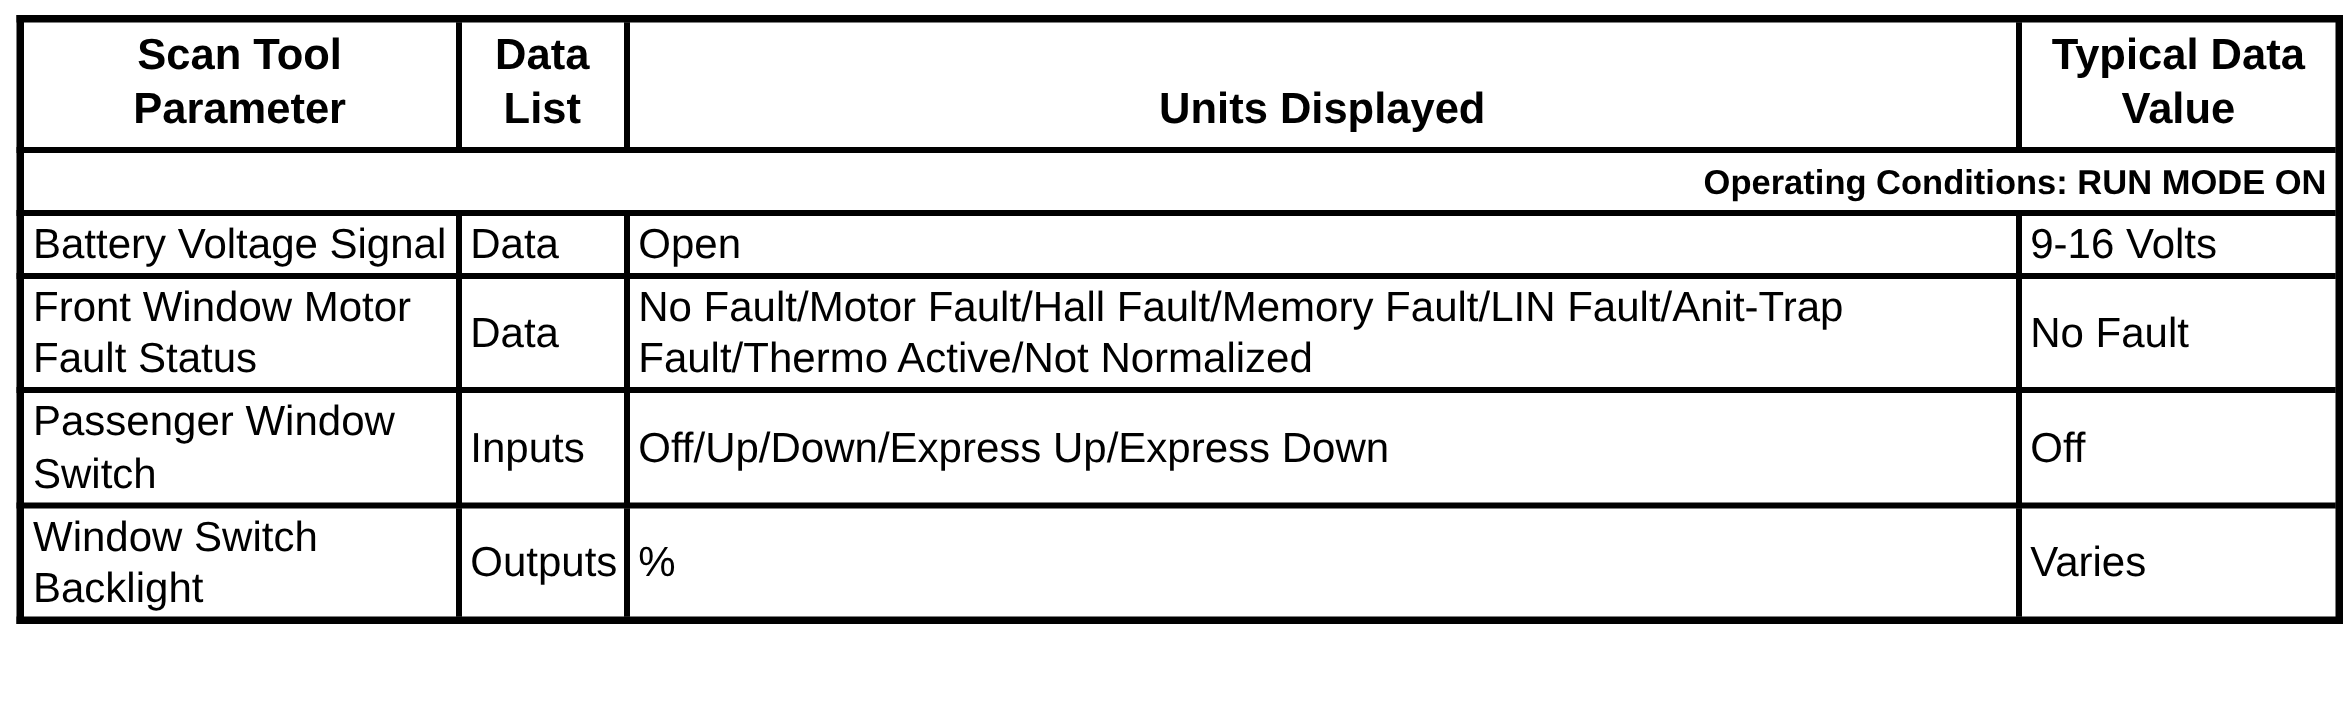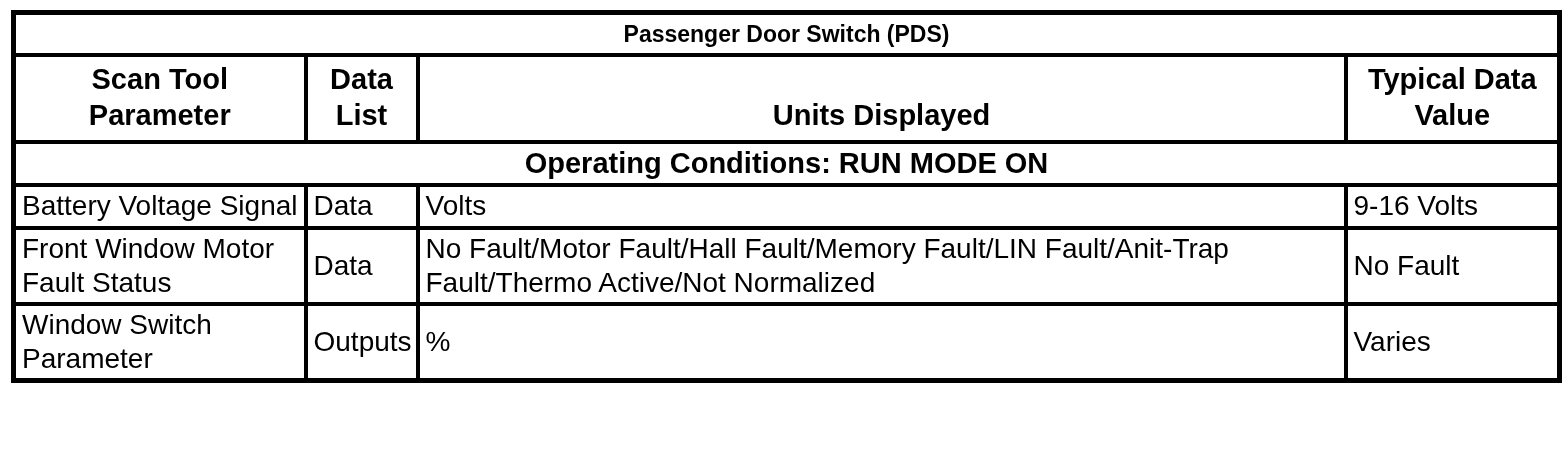--- a/index.html
+++ b/index.html
@@ -42,22 +42,22 @@
   .header-row th {
     font-weight: bold;
     font-size: 29px;
     text-align: center;
     vertical-align: bottom;
     height: 74px;
     padding-bottom: 7px;
   }
   .section-row td {
     font-weight: bold;
-    font-size: 29px;
-    text-align: center;
+    font-size: 23px;
+    text-align: right;
     height: 34px;
     vertical-align: middle;
   }
   .data-row td {
     vertical-align: middle;
   }
   .data-row .param-cell {
     text-align: left;
   }
   .data-row .center-cell {
@@ -73,52 +73,55 @@
 <div class="page">
   <table class="scan-table">
     <colgroup>
       <col style="width:292px">
       <col style="width:112px">
       <col style="width:928px">
       <col style="width:214px">
     </colgroup>
 
     <tbody>
-        <tr>
-      <td class="title-cell" colspan="4">Passenger Door Switch (PDS)</td>
-    </tr>
 
     <tr class="header-row">
       <th>Scan Tool Parameter</th>
       <th>Data List</th>
       <th>Units Displayed</th>
       <th>Typical Data Value</th>
     </tr>
 
     <tr class="section-row">
       <td colspan="4">Operating Conditions: RUN MODE ON</td>
     </tr>
 
     <tr class="data-row row-h-s">
       <td class="param-cell">Battery Voltage Signal</td>
       <td class="center-cell">Data</td>
-      <td class="center-cell">Volts</td>
+      <td class="center-cell">Open</td>
       <td class="center-cell">9-16 Volts</td>
     </tr>
 
 
     <tr class="data-row row-h-l">
       <td class="param-cell">Front Window Motor Fault Status</td>
       <td class="center-cell">Data</td>
       <td class="center-cell">No Fault/Motor Fault/Hall Fault/Memory Fault/LIN Fault/Anit-Trap Fault/Thermo Active/Not Normalized</td>
       <td class="center-cell">No Fault</td>
     </tr>
 
+    <tr class="data-row row-h-l">
+      <td class="param-cell">Passenger Window Switch</td>
+      <td class="center-cell">Inputs</td>
+      <td class="center-cell">Off/Up/Down/Express Up/Express Down</td>
+      <td class="center-cell">Off</td>
+    </tr>
 
     <tr class="data-row row-h-s">
-      <td class="param-cell">Window Switch Parameter</td>
+      <td class="param-cell">Window Switch Backlight</td>
       <td class="center-cell">Outputs</td>
       <td class="center-cell">%</td>
       <td class="center-cell">Varies</td>
     </tr>
   </tbody>
     </table>
 </div>
 
 </body></html>

